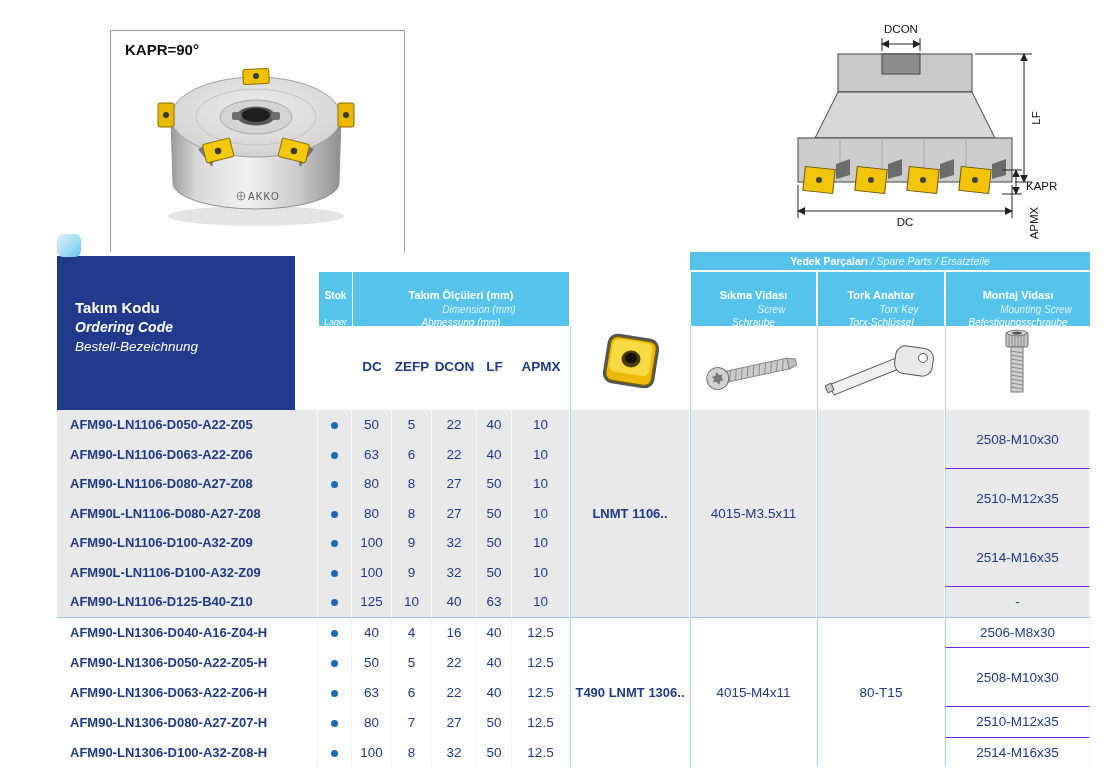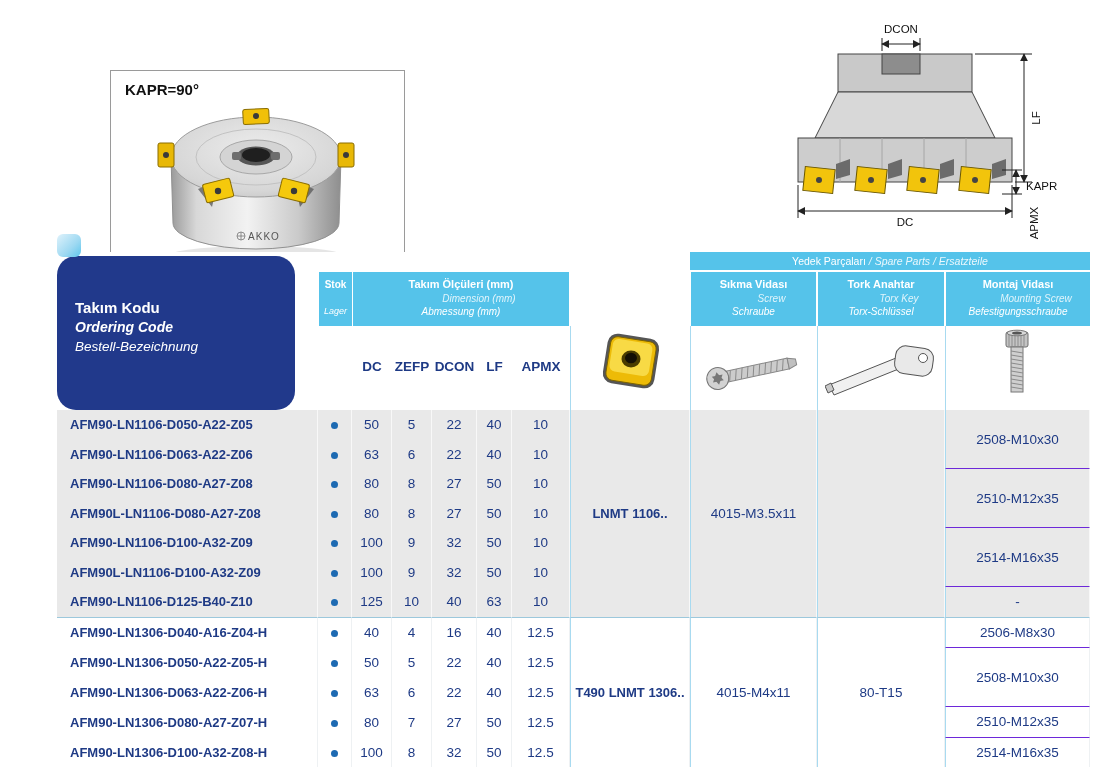--- a/index.html
+++ b/index.html
@@ -1,48 +1,48 @@
 <!DOCTYPE html>
 <html><head>
 <meta charset="utf-8">
 <style>
   html,body{margin:0;padding:0;background:#fff;}
   .page{position:relative;width:1118px;height:775px;background:#fff;overflow:hidden;
         font-family:"Liberation Sans",sans-serif;}
 
   
   .photo-box{position:absolute;left:110px;top:30px;width:295px;height:260px;
-             border:1px solid #9a9a9a;background:#fff;box-sizing:border-box;margin-top:40px;}
+             border:1px solid #9a9a9a;background:#fff;box-sizing:border-box;}
   .kapr-label{position:absolute;left:14px;top:10px;font-size:15px;font-weight:bold;color:#111;}
   .cutter-svg{position:absolute;left:35px;top:22px;}
 
   
   .tech-svg{position:absolute;left:770px;top:18px;}
   .tech-svg text{font-family:"Liberation Sans",sans-serif;}
 
   
   .corner{position:absolute;left:57px;top:234px;width:24px;height:23px;border-radius:6px;z-index:5;
           background:linear-gradient(135deg,#dff2fb 0%,#9ed9f2 60%,#5ec6ec 100%);}
 
   
   .tbl{position:absolute;left:57px;top:252px;width:1033px;height:523px;background:#fff;}
 
   .hdr-dark{position:absolute;left:0;top:4px;width:238px;height:154px;background:#21398b;
-            color:#fff;box-sizing:border-box;padding:42px 0 0 18px;border-radius:19px;}
+            color:#fff;box-sizing:border-box;padding:42px 0 0 18px;}
   .hdr-dark .t1{font-size:15px;font-weight:bold;line-height:20px;}
   .hdr-dark .t2{font-size:14px;font-weight:bold;font-style:italic;line-height:19px;}
   .hdr-dark .t3{font-size:13.5px;font-style:italic;line-height:19px;}
 
   .yedek{position:absolute;left:633px;top:0;width:400px;height:18px;background:#55c3ea;
          color:#fff;font-size:10.5px;line-height:18px;text-align:center;}
-  .yedek .b{font-weight:normal;}
+  .yedek .b{font-weight:bold;}
   .yedek .i{font-style:italic;color:rgba(255,255,255,0.88);}
 
   .hd{position:absolute;top:20px;height:54px;background:#55c3ea;color:#fff;text-align:center;
-      box-sizing:border-box;padding-top:5px;}
+      box-sizing:border-box;padding-top:16px;}
   .hd .l1{display:block;font-size:11px;font-weight:bold;line-height:15px;}
   .hd .l2{display:block;font-size:10px;font-style:italic;color:rgba(255,255,255,0.82);line-height:13px;margin-left:36px;}
   .hd .l3{display:block;font-size:10px;font-style:italic;line-height:13px;}
   .hd-stok{left:262px;width:33px;}
   .hd-stok .l1{font-size:10px;}
   .hd-stok .l2,.hd-stok .l3{font-size:9px;}
   .hd-dims{left:296px;width:216px;}
   .hd-ins{left:514px;width:118px;}
   .hd-scr{left:634px;width:125px;}
   .hd-trx{left:761px;width:126px;}

